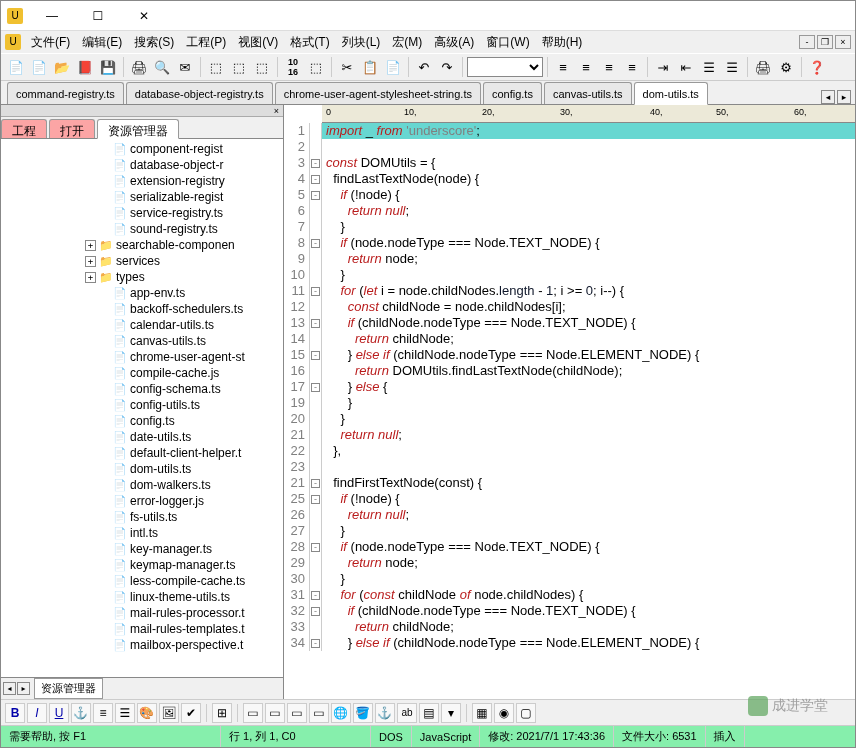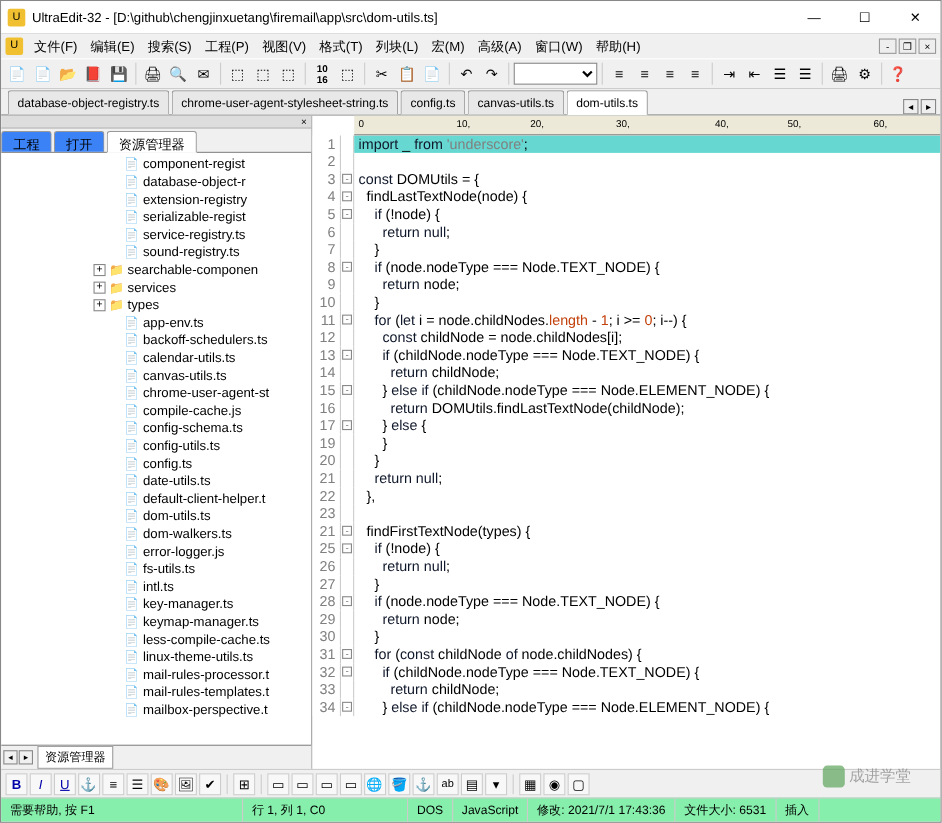--- a/index.html
+++ b/index.html
@@ -19,21 +19,21 @@
 .toolbar .combo { width: 76px; height: 20px; border: 1px solid #888; background: #fff; font-size: 11px; }
 .tabbar { height: 24px; background: #f0f0f0; display: flex; align-items: flex-end; border-bottom: 1px solid #888; position: relative; padding-left: 6px; }
 .tabbar .tab { height: 22px; padding: 0 8px; font-size: 11px; border: 1px solid #999; border-bottom: none; background: #e8e8e8; margin-right: 2px; display: flex; align-items: center; white-space: nowrap; border-radius: 3px 3px 0 0; }
 .tabbar .tab.active { background: #fff; height: 23px; border-bottom: 1px solid #fff; margin-bottom: -1px; }
 .tabbar .navbtns { margin-left: auto; padding-right: 4px; display: flex; gap: 2px; }
 .tabbar .navbtn { width: 14px; height: 14px; border: 1px solid #888; font-size: 9px; text-align: center; line-height: 12px; background: #eee; }
 .main { flex: 1; display: flex; overflow: hidden; }
 .sidepanel { width: 283px; background: #fff; border-right: 1px solid #888; display: flex; flex-direction: column; }
 .sidepanel .closerow { height: 12px; background: #ddd; display: flex; justify-content: flex-end; align-items: center; font-size: 9px; padding-right: 4px; border-bottom: 1px solid #aaa; }
 .sidepanel .tabs { height: 22px; display: flex; border-bottom: 1px solid #888; background: #f0f0f0; font-size: 12px; }
-.sidepanel .ptab { padding: 3px 10px; border: 1px solid #999; border-bottom: none; margin-right: 2px; margin-top: 2px; background: #3b82f6; border-radius: 3px 3px 0 0; }
+.sidepanel .ptab { padding: 3px 10px; border: 1px solid #999; border-bottom: none; margin-right: 2px; margin-top: 2px; background: #fca5a5; border-radius: 3px 3px 0 0; }
 .sidepanel .ptab.active { background: #fff; border-bottom: 1px solid #fff; margin-bottom: -1px; }
 .tree { flex: 1; overflow: auto; font-size: 12px; padding: 2px 0; }
 .tree .node { display: flex; align-items: center; height: 16px; padding-left: 4px; white-space: nowrap; }
 .tree .expander { width: 11px; height: 11px; border: 1px solid #888; font-size: 9px; line-height: 9px; text-align: center; margin-right: 3px; font-family: monospace; background: #fff; }
 .tree .noexp { width: 14px; }
 .tree .ficon { width: 14px; height: 14px; margin-right: 3px; display: inline-flex; align-items: center; justify-content: center; font-size: 11px; }
 .tree .folder { color: #d4a018; }
 .tree .file { color: #666; }
 .sidepanel .bottomtabs { height: 22px; border-top: 1px solid #888; display: flex; align-items: center; font-size: 11px; background: #f0f0f0; }
 .sidepanel .bottomtabs .bt { padding: 2px 6px; border-right: 1px solid #999; }
@@ -42,37 +42,36 @@
 .editor { flex: 1; display: flex; flex-direction: column; background: #fff; overflow: hidden; }
 .ruler { height: 18px; background: #ece9d8; border-bottom: 1px solid #888; position: relative; font-size: 9px; overflow: hidden; margin-left: 38px; }
 .ruler .tick { position: absolute; top: 2px; }
 .coderow { display: flex; height: 16px; font-family: "Courier New", monospace; font-size: 13px; line-height: 16px; }
 .codearea { flex: 1; overflow: auto; }
 .gutter { width: 26px; text-align: right; padding-right: 4px; color: #808080; background: #fff; border-right: 1px solid #ccc; }
 .fold { width: 12px; text-align: center; font-size: 10px; color: #808080; background: #fff; border-right: 1px solid #ccc; font-family: monospace; }
 .fold .fbox { width: 9px; height: 9px; border: 1px solid #888; display: inline-block; line-height: 7px; font-size: 9px; margin-top: 3px; }
 .codeline { flex: 1; padding-left: 4px; white-space: pre; }
 .codeline.hl { background: #67d7d1; }
-.kw { color: #0f172a; }
+.kw { color: #b91c1c; font-style: italic; }
 .str { color: #808080; }
-.num { color: #c2410c; }
+.num { color: #0f172a; }
 .bottomtoolbar { height: 26px; background: #f0f0f0; border-top: 1px solid #ccc; display: flex; align-items: center; padding: 0 4px; gap: 2px; font-size: 12px; }
 .bottomtoolbar .bbtn { width: 20px; height: 20px; display: flex; align-items: center; justify-content: center; font-size: 12px; border: 1px solid #ccc; background: #f8f8f8; }
 .bottomtoolbar .bsep { width: 1px; height: 18px; background: #ccc; margin: 0 3px; }
 .statusbar { height: 22px; background: #86efac; border-top: 1px solid #ccc; display: flex; align-items: center; font-size: 11px; }
 .statusbar .cell { padding: 0 8px; border-right: 1px solid #ccc; height: 100%; display: flex; align-items: center; }
 .watermark { position: absolute; right: 28px; bottom: 32px; font-size: 14px; color: #888; opacity: 0.75; display: flex; align-items: center; gap: 4px; pointer-events: none; }
 .watermark .wicon { width: 20px; height: 20px; background: #6a6; border-radius: 4px; }
 </style>
 </head>
 <body>
 
 <div class="titlebar">
   <div class="icon">U</div>
-  <div class="title">UltraEdit-32 - [D:\github\chengjinxuetang\firemail\app\src\dom-utils.ts]</div>
   <div class="winbtns">
     <div class="winbtn">—</div>
     <div class="winbtn">☐</div>
     <div class="winbtn">✕</div>
   </div>
 </div>
 
 <div class="menubar">
   <div class="icon" style="width:16px;height:16px;background:#f0c030;border-radius:2px;margin-right:4px;font-size:10px;text-align:center;line-height:16px">U</div>
   <div class="menuitem">文件(F)</div>
@@ -130,20 +129,21 @@
   <div class="tbtn">☰</div>
   <div class="tbtn">☰</div>
   <div class="sep"></div>
   <div class="tbtn">🖨</div>
   <div class="tbtn">⚙</div>
   <div class="sep"></div>
   <div class="tbtn">❓</div>
 </div>
 
 <div class="tabbar" id="filetabs">
+  <div class="tab">command-registry.ts</div>
     <div class="tab">database-object-registry.ts</div>
     <div class="tab">chrome-user-agent-stylesheet-string.ts</div>
     <div class="tab">config.ts</div>
     <div class="tab">canvas-utils.ts</div>
     <div class="tab active">dom-utils.ts</div>
     <div class="navbtns">
     <div class="navbtn">◂</div>
     <div class="navbtn">▸</div>
   </div>
 </div>
@@ -325,21 +325,21 @@
         <div class="nb">◂</div>
         <div class="nb">▸</div>
       </div>
       <div class="bt" style="border:1px solid #999;background:#fff;margin-left:2px">资源管理器</div>
     </div>
   </div>
 
   <div class="editor">
     <div class="ruler" id="ruler">
         <span class="tick" style="left: 4px;">0</span>
-        <span class="tick" style="left: 82px; margin-left: 11px;">10,</span>
+        <span class="tick" style="left: 82px;">10,</span>
         <span class="tick" style="left: 160px;">20,</span>
         <span class="tick" style="left: 238px;">30,</span>
         <span class="tick" style="left: 328px;">40,</span>
         <span class="tick" style="left: 394px;">50,</span>
         <span class="tick" style="left: 472px;">60,</span>
       </div>
     <div class="codearea" id="codearea">
         <div class="coderow">
           <div class="gutter">1</div>
           <div class="fold"></div>
@@ -446,21 +446,21 @@
           <div class="codeline">  },</div>
         </div>
         <div class="coderow">
           <div class="gutter">23</div>
           <div class="fold"></div>
           <div class="codeline"></div>
         </div>
         <div class="coderow">
           <div class="gutter">21</div>
           <div class="fold"><span class="fbox">-</span></div>
-          <div class="codeline">  findFirstTextNode(types) {</div>
+          <div class="codeline">  findFirstTextNode(const) {</div>
         </div>
         <div class="coderow">
           <div class="gutter">25</div>
           <div class="fold"><span class="fbox">-</span></div>
           <div class="codeline">    <span class="kw">if</span> (!node) {</div>
         </div>
         <div class="coderow">
           <div class="gutter">26</div>
           <div class="fold"></div>
           <div class="codeline">      <span class="kw">return</span> <span class="kw">null</span>;</div>

